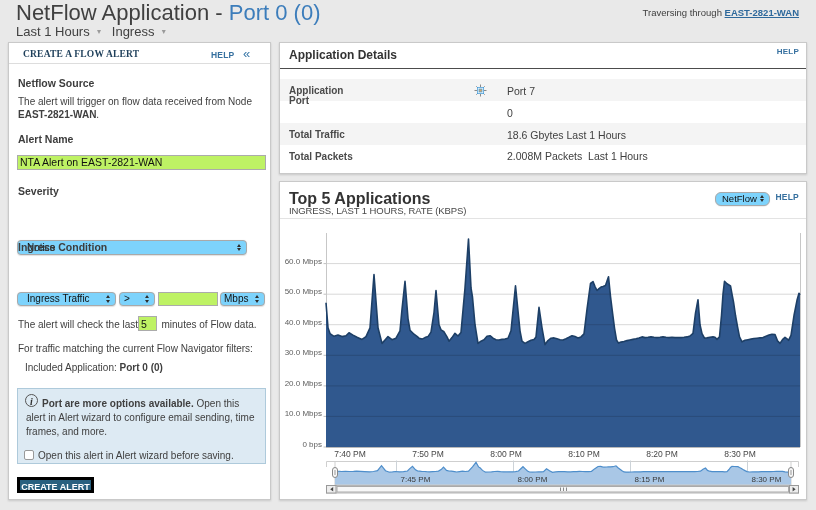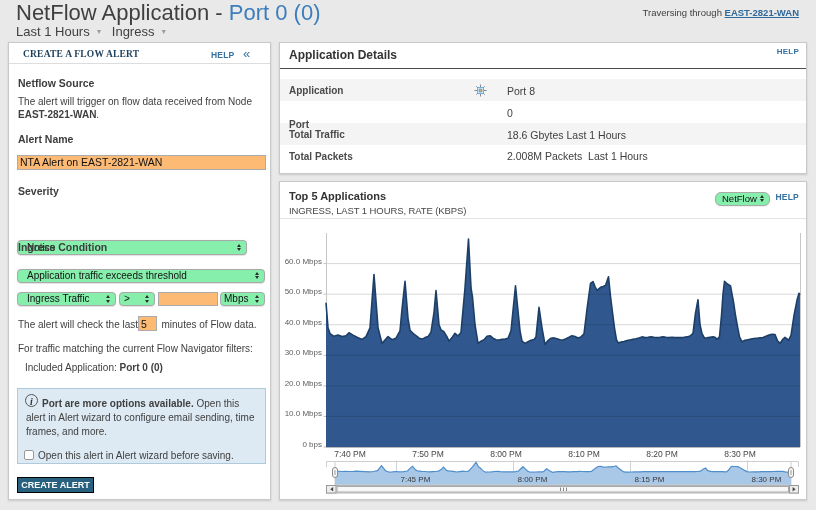--- a/index.html
+++ b/index.html
@@ -1,25 +1,25 @@
 <!DOCTYPE html>
 <html><head><meta charset="utf-8"><style>
 * { margin:0; padding:0; box-sizing:border-box; }
 html,body { width:816px; height:510px; font-family:"Liberation Sans",sans-serif; background:#e9e9e9; position:relative; overflow:hidden; }
 .panel { position:absolute; background:#fff; border:1px solid #c9c9c9; box-shadow:0 1px 2px rgba(0,0,0,.15); }
 .hd { position:absolute; color:#404040; }
 .bluelink { color:#2e699c; font-weight:bold; text-decoration:underline; }
 .help { position:absolute; color:#36709f; font-weight:bold; font-size:8.5px; letter-spacing:.2px; }
 .bold { font-weight:bold; }
-.sel { position:absolute; background:#86efac; border:1px solid #a9a9a9; border-radius:4px; font-size:10px; color:#111; display:flex; align-items:center; box-shadow:0 0.5px 1px rgba(0,0,0,.12); }
+.sel { position:absolute; background:#7dd3fc; border:1px solid #a9a9a9; border-radius:4px; font-size:10px; color:#111; display:flex; align-items:center; box-shadow:0 0.5px 1px rgba(0,0,0,.12); }
 .sel .txt { flex:1; padding-left:9px; white-space:nowrap; overflow:hidden; }
 .ud { display:flex; flex-direction:column; align-items:center; justify-content:center; margin-right:5px; }
 .ud .u { width:0;height:0;border-left:2.5px solid transparent;border-right:2.5px solid transparent;border-bottom:3.5px solid #2d2d2d; margin-bottom:1.5px; }
 .ud .d { width:0;height:0;border-left:2.5px solid transparent;border-right:2.5px solid transparent;border-top:3.5px solid #2d2d2d; }
-.inp { position:absolute; background:#fdba74; border:1px solid #ababab; font-size:10.5px; color:#111; padding:0 2px; display:flex; align-items:center; }
+.inp { position:absolute; background:#bef264; border:1px solid #ababab; font-size:10.5px; color:#111; padding:0 2px; display:flex; align-items:center; }
 .lbl { position:absolute; font-size:10.5px; font-weight:bold; color:#3d3d3d; }
 .txt10 { position:absolute; font-size:10px; color:#404040; line-height:13px; }
 .tlab { position:absolute; font-size:10px; font-weight:bold; color:#4a4a4a; }
 .tval { position:absolute; font-size:10.5px; color:#404040; }
 .axlab { font-size:8px; fill:#606060; font-family:"Liberation Sans",sans-serif; }
 .axlab2 { font-size:8.5px; fill:#464646; font-family:"Liberation Sans",sans-serif; }
 .navlab { font-size:8px; fill:#3a3a3a; font-family:"Liberation Sans",sans-serif; }
 </style></head><body>
 
 <div class="hd" style="left:16px;top:0;font-size:22px;">NetFlow Application - <span style="color:#3c7dbb">Port 0 (0)</span></div>
@@ -41,27 +41,20 @@
   <div class="lbl" style="left:9px;top:142px;">Severity</div>
   <div class="sel" style="left:8px;top:167px;width:230px;height:14.5px;margin-top:30px;">
       <span class="txt">Notice</span>
       <span class="ud">
         <i class="u"></i>
         <i class="d"></i>
       </span>
     </div>
 
   <div class="lbl" style="left:9px;top:198px;">Ingress Condition</div>
-  <div class="sel" style="left:8px;top:225.5px;width:248px;height:14px;">
-      <span class="txt">Application traffic exceeds threshold</span>
-      <span class="ud">
-        <i class="u"></i>
-        <i class="d"></i>
-      </span>
-    </div>
 
   <div class="sel" style="left:8px;top:248.5px;width:99px;height:14.5px;">
       <span class="txt">Ingress Traffic</span>
       <span class="ud">
         <i class="u"></i>
         <i class="d"></i>
       </span>
     </div>
   <div class="sel" style="left:110px;top:248.5px;width:36px;height:14.5px;">
       <span class="txt" style="padding-left:4px;">&gt;</span>
@@ -85,49 +78,49 @@
 
   <div class="txt10" style="left:9px;top:299px;">For traffic matching the current Flow Navigator filters:</div>
   <div class="txt10" style="left:16px;top:318px;">Included Application: <span class="bold">Port 0 (0)</span></div>
 
   <div style="position:absolute;left:8px;top:344.5px;width:249px;height:76px;background:#ddeaf3;border:1px solid #aecadb;"></div>
   <div style="position:absolute;left:16px;top:350.5px;width:13px;height:13px;border:1px solid #555;border-radius:50%;font-size:10px;text-align:center;line-height:13px;font-family:'Liberation Serif',serif;font-style:italic;font-weight:bold;color:#333;">i</div>
   <div class="txt10" style="left:17px;top:354px;width:233px;line-height:14px;"><span style="display:inline-block;width:16px;"></span><span class="bold">Port are more options available.</span> Open this alert in Alert wizard to configure email sending, time frames, and more.</div>
   <div style="position:absolute;left:14.5px;top:407px;width:10px;height:10px;background:#fff;border:1px solid #999;border-radius:2px;"></div>
   <div class="txt10" style="left:29px;top:406px;">Open this alert in Alert wizard before saving.</div>
 
-  <div style="position:absolute;left:8px;top:433.5px;width:77px;height:16px;background:#28607f;border:1px solid #000000;color:#fff;font-size:9px;font-weight:bold;text-align:center;line-height:14.5px;letter-spacing:0;white-space:nowrap;">CREATE ALERT</div>
+  <div style="position:absolute;left:8px;top:433.5px;width:77px;height:16px;background:#28607f;border:3px solid #000000;color:#fff;font-size:9px;font-weight:bold;text-align:center;line-height:14.5px;letter-spacing:0;white-space:nowrap;">CREATE ALERT</div>
 </div>
 
 <div class="panel" style="left:279px;top:42px;width:528px;height:132px;">
   <div style="position:absolute;left:9px;top:5px;font-size:12px;font-weight:bold;color:#333;">Application Details</div>
   <div class="help" style="right:7px;top:3.5px;font-size:8px;">HELP</div>
   <div style="position:absolute;left:0;top:25px;width:100%;border-bottom:1.5px solid #4c4c4c;"></div>
   <div style="position:absolute;left:0;top:36px;width:100%;height:22px;background:#f4f4f4;"></div>
   <div style="position:absolute;left:0;top:80px;width:100%;height:21.5px;background:#f4f4f4;"></div>
   <div class="tlab" style="left:9px;top:42px;">Application</div>
-  <div class="tlab" style="left:9px;top:76px;">Port</div>
+  <div class="tlab" style="left:9px;top:52px;">Port</div>
   <div class="tlab" style="left:9px;top:86px;">Total Traffic</div>
   <div class="tlab" style="left:9px;top:107.5px;">Total Packets</div>
   <svg style="position:absolute;left:194px;top:41px;" width="13" height="13" viewBox="0 0 13 13">
 <g stroke="#8a8a8a" stroke-width="1">
         <line x1="6.5" y1="0.5" x2="6.5" y2="3"></line>
         <line x1="6.5" y1="10" x2="6.5" y2="12.5"></line>
         <line x1="0.5" y1="6.5" x2="3" y2="6.5"></line>
         <line x1="10" y1="6.5" x2="12.5" y2="6.5"></line>
         <line x1="2.3" y1="2.3" x2="4" y2="4"></line>
         <line x1="9" y1="9" x2="10.7" y2="10.7"></line>
         <line x1="2.3" y1="10.7" x2="4" y2="9"></line>
         <line x1="9" y1="4" x2="10.7" y2="2.3"></line>
       </g>
 <rect x="3" y="3" width="7" height="7" fill="#3f97d4"></rect>
 <rect x="4.2" y="4.2" width="4.6" height="4.6" fill="none" stroke="#e8f2fa" stroke-width="1"></rect>
 <rect x="5.3" y="5.3" width="2.4" height="2.4" fill="#d9a96a"></rect>
 </svg>
-  <div class="tval" style="left:227px;top:41.5px;">Port 8</div>
+  <div class="tval" style="left:227px;top:41.5px;">Port 7</div>
   <div class="tval" style="left:227px;top:63.5px;">0</div>
   <div class="tval" style="left:227px;top:85.5px;">18.6 Gbytes Last 1 Hours</div>
   <div class="tval" style="left:227px;top:107px;">2.008M Packets&nbsp; Last 1 Hours</div>
 </div>
 
 <div class="panel" style="left:279px;top:181px;width:528px;height:319px;">
   <svg width="528" height="319" viewBox="0 0 528 319" style="position:absolute;left:0;top:0">
 <g>
         <line x1="46" y1="234.4" x2="520" y2="234.4" stroke="#d8d8d8" stroke-width="1"></line>
         <line x1="46" y1="203.9" x2="520" y2="203.9" stroke="#d8d8d8" stroke-width="1"></line>
@@ -196,21 +189,21 @@
 <rect x="509.5" y="303.5" width="9" height="7.5" fill="#ededed" stroke="#999"></rect>
 <path d="M 512.6 304.9 L 515.6 307.2 L 512.6 309.5 Z" fill="#444"></path>
 <rect x="57" y="304.5" width="451.5" height="5.5" fill="#f7f7f7" stroke="#aaa"></rect>
 <g stroke="#888">
         <line x1="280.5" y1="305.5" x2="280.5" y2="309"></line>
         <line x1="283.5" y1="305.5" x2="283.5" y2="309"></line>
         <line x1="286.5" y1="305.5" x2="286.5" y2="309"></line>
       </g>
 </svg>
   <div style="position:absolute;left:0;top:0;width:100%;height:37px;background:#fff;border-bottom:1px solid #e3e3e3;"></div>
-  <div style="position:absolute;left:9px;top:8px;font-size:11px;font-weight:bold;color:#333;">Top 5 Applications</div>
+  <div style="position:absolute;left:9px;top:8px;font-size:16px;font-weight:bold;color:#333;">Top 5 Applications</div>
   <div style="position:absolute;left:9px;top:23px;font-size:9.5px;color:#474747;letter-spacing:-0.1px;">INGRESS, LAST 1 HOURS, RATE (KBPS)</div>
   <div class="sel" style="left:435px;top:9.5px;width:55px;height:14px;border-radius:6px;font-size:9.5px;">
       <span class="txt" style="padding-left:6px;">NetFlow</span>
       <span class="ud">
         <i class="u"></i>
         <i class="d"></i>
       </span>
     </div>
   <div class="help" style="right:7px;top:10px;font-size:8.5px;">HELP</div>
 </div>

